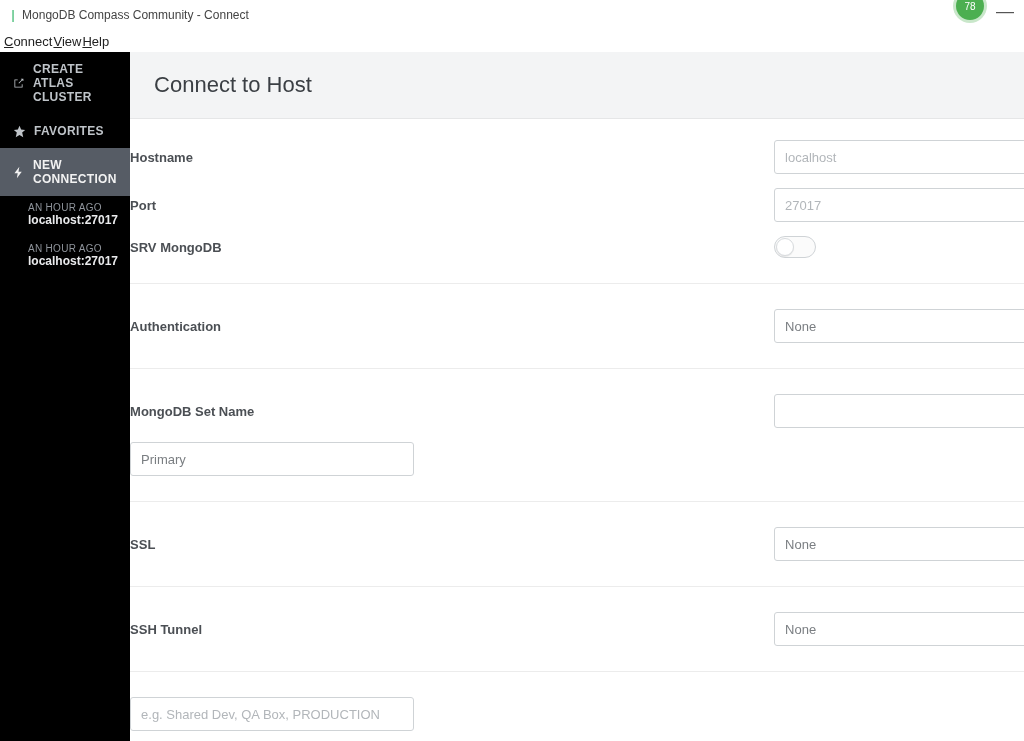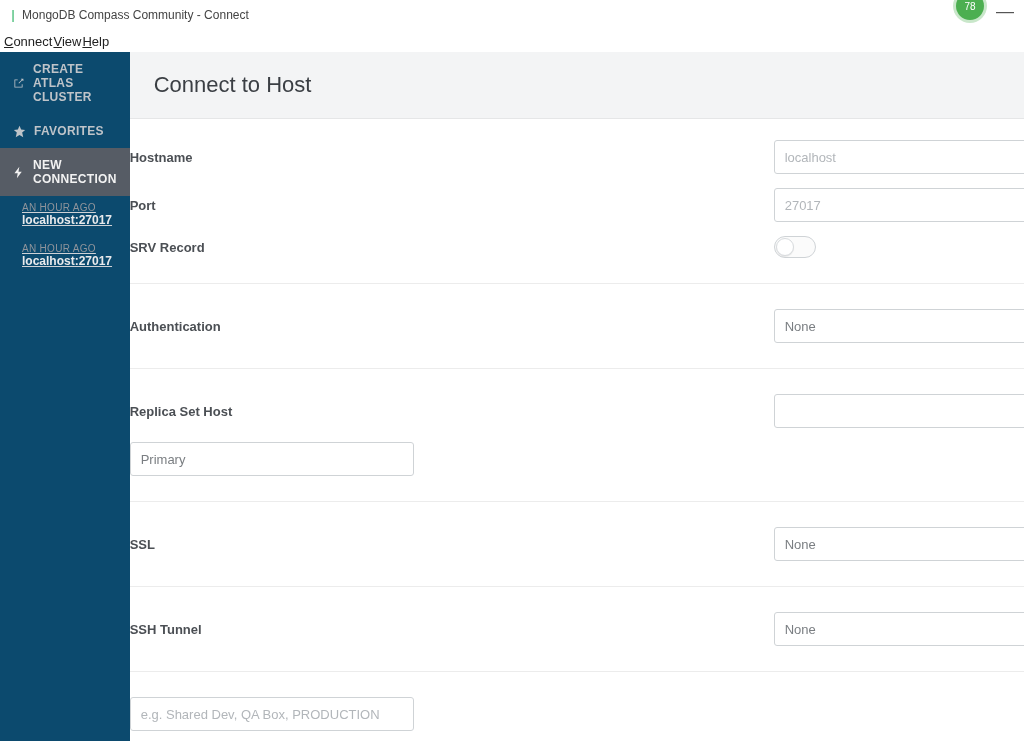--- a/index.html
+++ b/index.html
@@ -40,21 +40,21 @@
     background: #fff;
   }
   .menubar span { cursor: default; }
   .menubar span u { text-decoration: underline; }
   .app {
     display: flex;
     height: calc(741px - 52px);
   }
   .sidebar {
     width: 221px;
-    background: #0c4a6e;
+    background: #000000;
     color: #cfd2d6;
     display: flex;
     flex-direction: column;
     font-size: 12px;
   }
   .side-item {
     display: flex;
     align-items: center;
     gap: 8px;
     padding: 10px 12px;
@@ -72,23 +72,22 @@
   .side-section-header {
     display: flex;
     align-items: center;
     gap: 8px;
     padding: 12px 12px 8px 12px;
     text-transform: uppercase;
     font-weight: 600;
     color: #9ea3a9;
   }
   .recent {
-    padding: 6px 12px 10px 22px;
+    padding: 6px 12px 10px 28px;
     cursor: pointer;
-    text-decoration: underline;
   }
   .recent .ago { font-size: 10px; color: #8f949b; letter-spacing:.3px;}
   .recent .host { font-size: 12px; color: #e9eaec; font-weight:600;}
   .main {
     flex: 1;
     display:flex;
     flex-direction:column;
     background:#fff;
   }
   .main-header {
@@ -227,21 +226,21 @@
           <input type="text" class="field" placeholder="localhost" style="">
         </div>
       </div>
       <div class="row">
         <label>Port</label>
         <div class="control">
           <input type="text" class="field" placeholder="27017" style="">
         </div>
       </div>
       <div class="row">
-        <label>SRV Record</label>
+        <label>SRV MongoDB</label>
         <div class="control">
           <div class="toggle">
             <div class="knob"></div>
           </div>
         </div>
       </div>
 
       <hr class="section-divider">
 
       <div class="row">
@@ -250,21 +249,21 @@
           <div class="select">
             <span>None</span>
 
           </div>
         </div>
       </div>
 
       <hr class="section-divider">
 
       <div class="row">
-        <label>Replica Set Host</label>
+        <label>MongoDB Set Name</label>
         <div class="control">
           <input type="text" class="field" style="">
         </div>
       </div>
       <div class="row">
         <div class="control">
           <div class="select">
             <span>Primary</span>
 
           </div>

